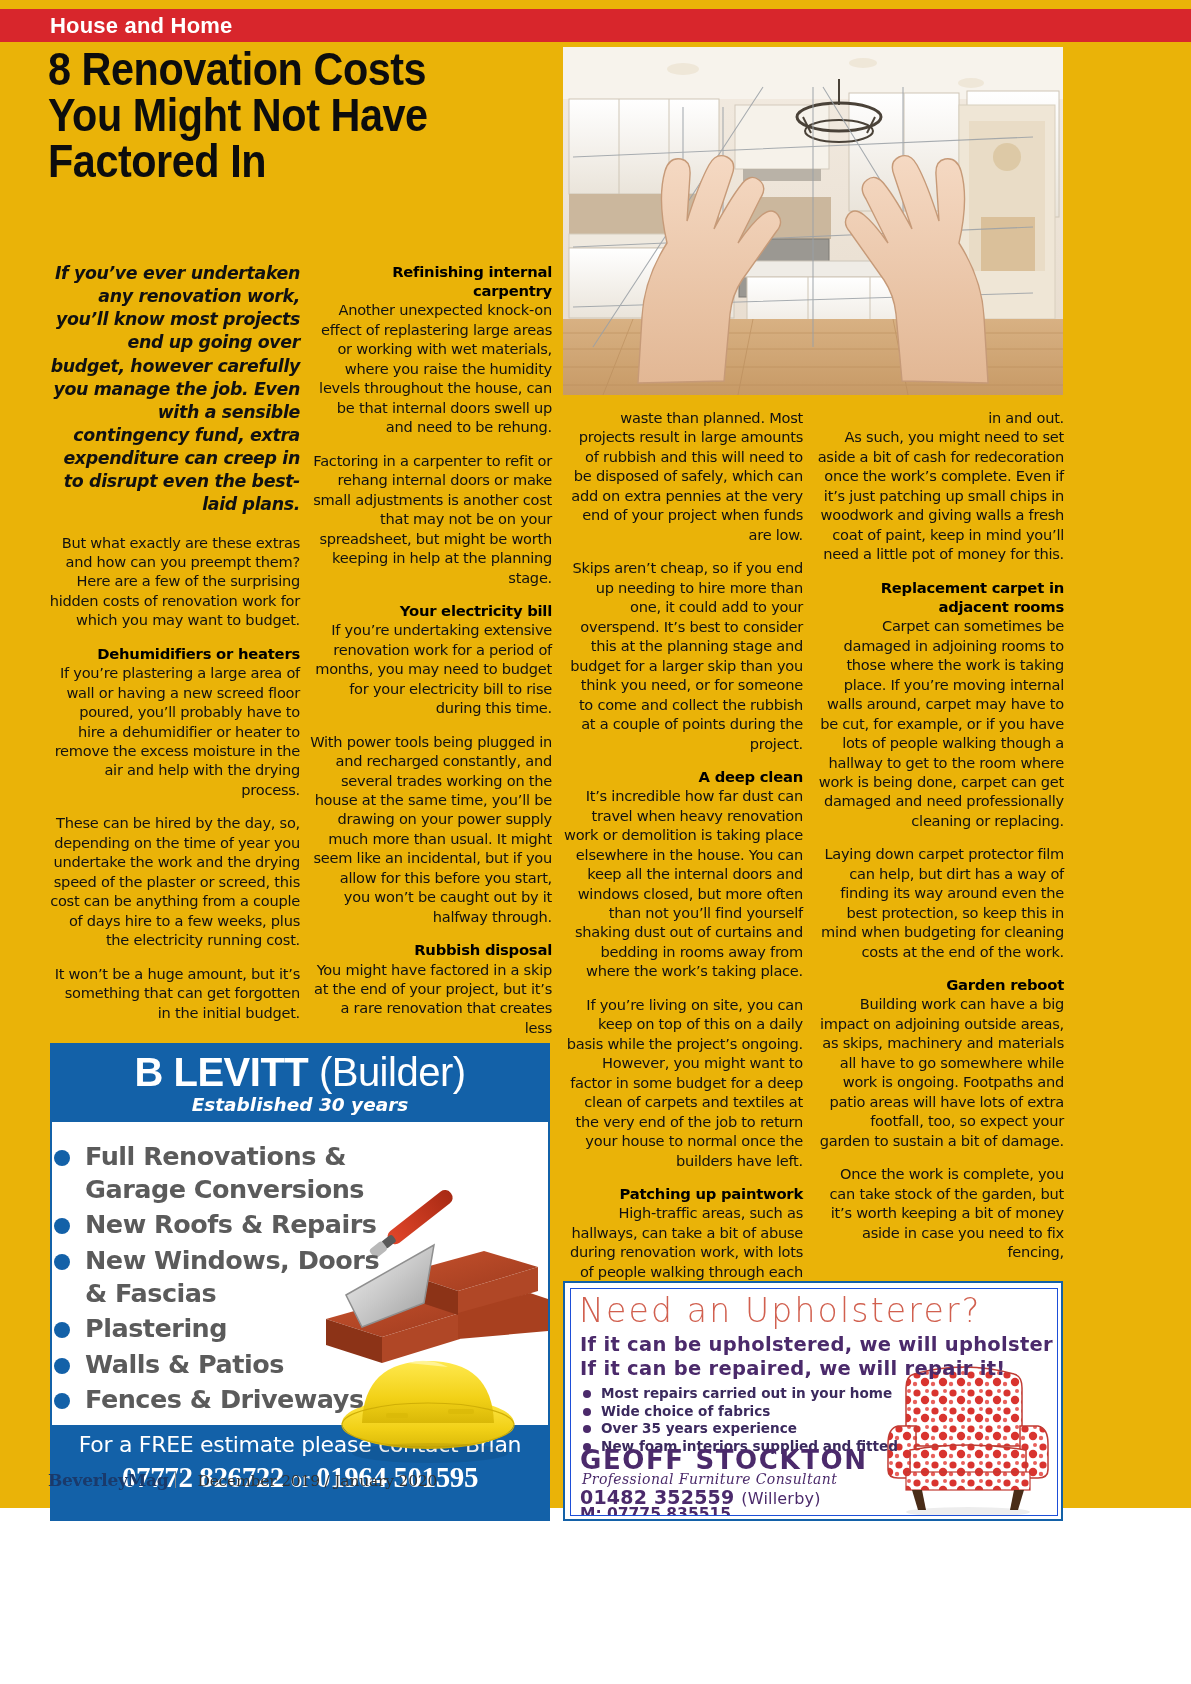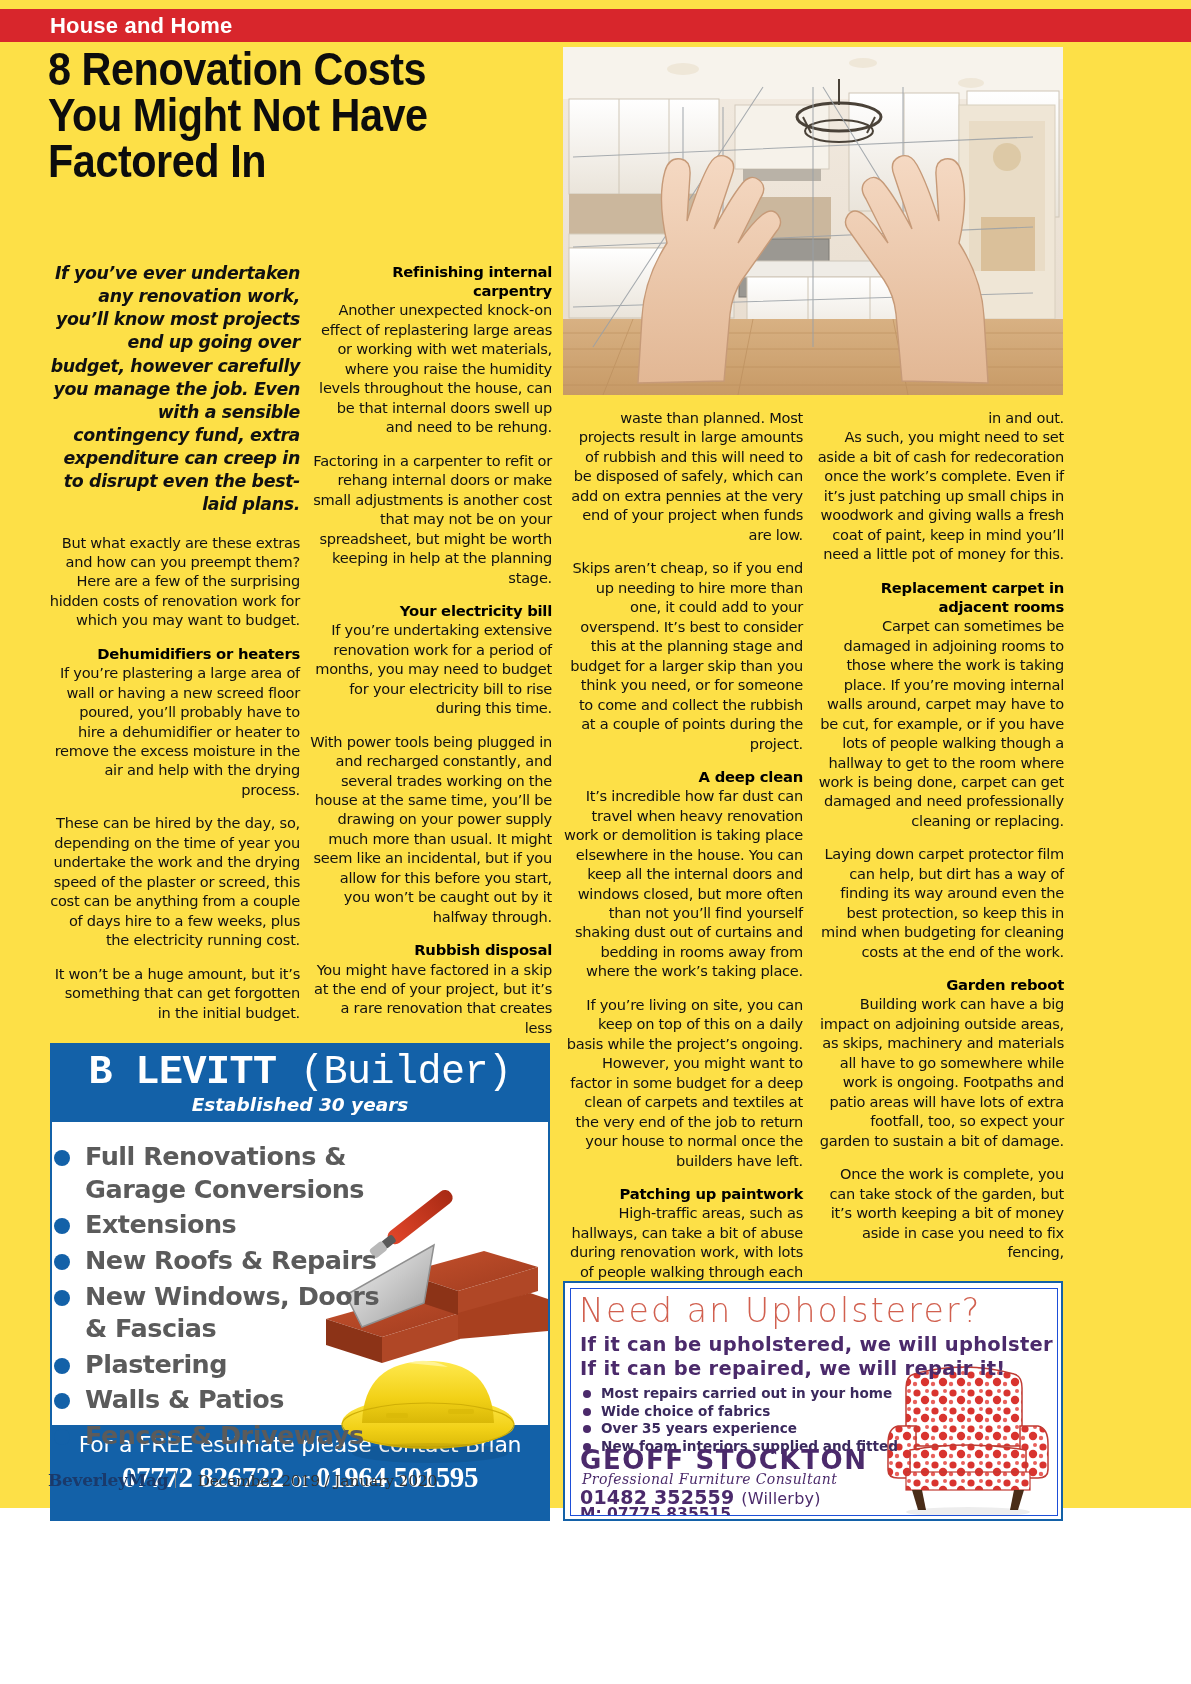--- a/index.html
+++ b/index.html
@@ -7,21 +7,21 @@
     width: 1191px;
     height: 1684px;
     background: #ffffff;
     font-family: "Liberation Sans", sans-serif;
     overflow: hidden;
   }
   .page {
     position: relative;
     width: 1191px;
     height: 1508px;
-    background: #fde047;
+    background: #eab308;
   }
 
   
   .header-band {
     position: absolute;
     left: 0; top: 9px;
     width: 1191px; height: 33px;
     background: #d8262c;
   }
   .header-band .section-title {
@@ -118,21 +118,21 @@
     height: 77px;
     background: #1361a8;
     position: relative;
   }
   .levitt-title {
     position: absolute;
     left: 0; right: 0; top: 5px;
     text-align: center;
     color: #ffffff;
     font-size: 40px;
-    font-family: Liberation Mono, monospace;
+    font-family: Liberation Sans, sans-serif;
     letter-spacing: -0.5px;
     white-space: nowrap;
   }
   .levitt-title b { font-weight: bold; }
   .levitt-title span.light { font-weight: normal; }
   .levitt-sub {
     position: absolute;
     left: 0; right: 0; top: 49px;
     text-align: center;
     color: #ffffff;
@@ -536,21 +536,20 @@
           <path d="M54 236 q2 -62 66 -62 q64 0 66 62 z" fill="url(#ghat)"></path>
           <path d="M100 176 q20 -6 40 4 q-20 -2 -40 -4 z" fill="#fff6a8" opacity="0.8"></path>
           <ellipse cx="120" cy="238" rx="86" ry="22" fill="none" stroke="#cfae06" stroke-width="1.2"></ellipse>
           <rect x="140" y="222" width="26" height="5" rx="2" fill="#d9b807" opacity="0.7"></rect>
           <rect x="78" y="226" width="22" height="5" rx="2" fill="#d9b807" opacity="0.7"></rect>
         </g>
         <ellipse cx="122" cy="266" rx="78" ry="10" fill="#000" opacity="0.08"></ellipse>
       </svg>
       <ul class="levitt-list">
         <li>Full Renovations &amp; Garage Conversions</li>
-        <li>Extensions</li>
         <li>New Roofs &amp; Repairs</li>
         <li>New Windows, Doors &amp; Fascias</li>
         <li>Plastering</li>
         <li>Walls &amp; Patios</li>
         <li>Fences &amp; Driveways</li>
       </ul>
     </div>
     <div class="levitt-foot">
       <div class="estimate">For a FREE estimate please contact Brian</div>
       <div class="phones">

